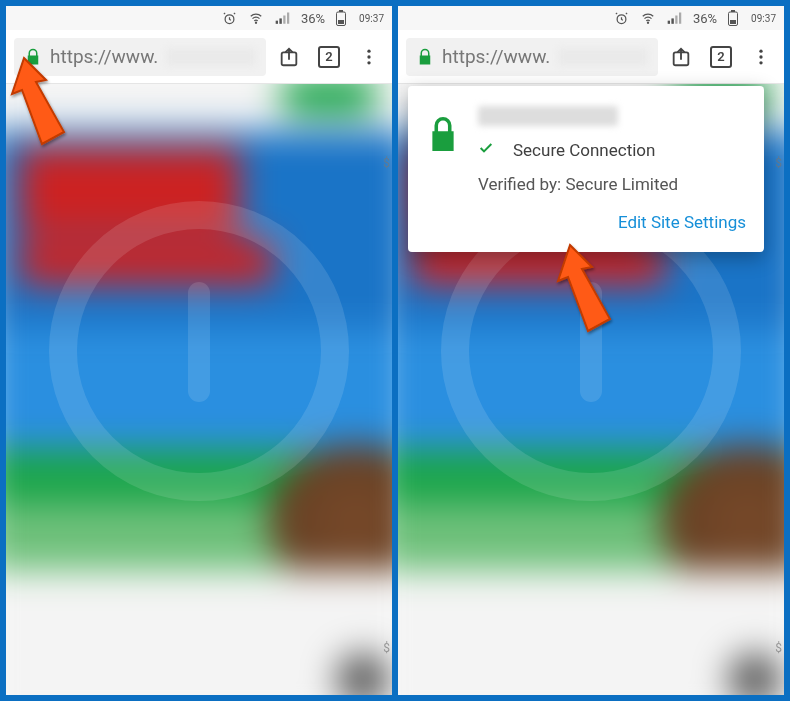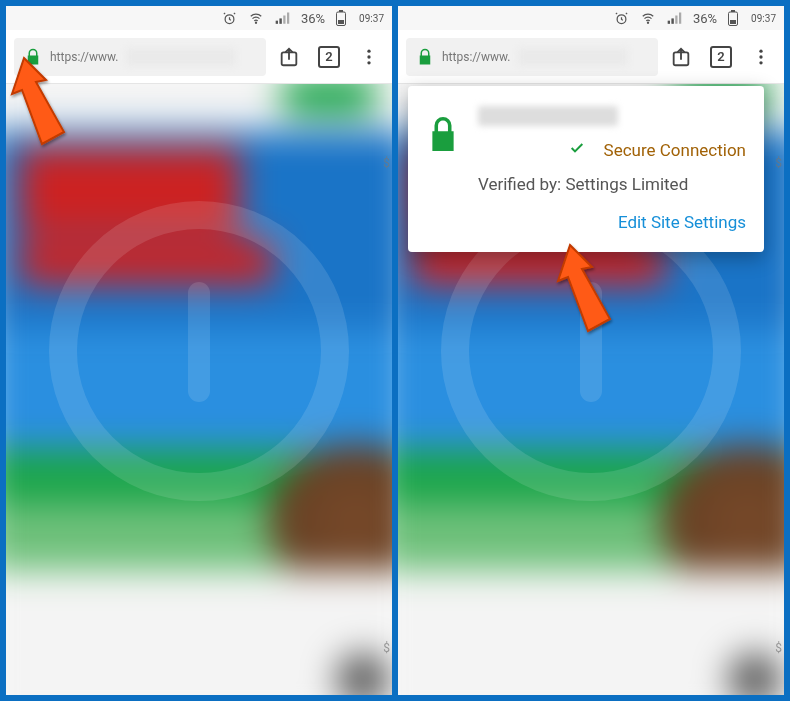--- a/index.html
+++ b/index.html
@@ -58,21 +58,21 @@
     flex: 1;
     height: 38px;
     background: #f1f1f1;
     border-radius: 4px;
     display: flex;
     align-items: center;
     padding: 0 10px;
     gap: 8px;
     overflow: hidden;
   }
-  .url-text { font-size: 12px; color: #777; white-space: nowrap; }
+  .url-text { font-size: 19px; color: #777; white-space: nowrap; }
   .url-blur {
     width: 110px;
     height: 18px;
     background: #eaeaea;
     filter: blur(3px);
     border-radius: 3px;
   }
   .tab-add, .tab-count, .menu-dots {
     width: 34px;
     height: 34px;
@@ -159,26 +159,25 @@
     position: absolute;
     left: 18px;
     top: 28px;
   }
   .popup .row { margin-bottom: 14px; }
   .popup .site-blur {
     width: 140px; height: 20px;
     background: #ddd; filter: blur(3px); border-radius: 3px;
   }
   .popup .secure {
-    color: #a16207;
+    color: #404040;
     font-size: 17px;
     display: flex;
     align-items: center;
     gap: 19px;
-    justify-content: flex-end;
   }
   .popup .verified {
     color: #555;
     font-size: 17px;
   }
   .popup .edit-link {
     color: #168fd8;
     font-size: 17px;
     margin-top: 18px;
     text-align: right;
@@ -379,21 +378,21 @@
           <div class="site-blur"></div>
         </div>
       <div class="row secure">
         <span>
           <svg width="16" height="16" viewBox="0 0 24 24" fill="none" stroke="#1a9e3e" stroke-width="3">
               <path d="M4 12l5 5L20 6"></path>
             </svg>
         </span>
         <span>Secure Connection</span>
       </div>
-      <div class="row verified">Verified by: Settings Limited</div>
+      <div class="row verified">Verified by: Secure Limited</div>
       <div class="edit-link">Edit Site Settings</div>
     </div>
 
     <svg class="arrow" style="left:150px; top:235px;" width="90" height="100" viewBox="0 0 90 100">
       <defs>
         <filter id="sh2" x="-20%" y="-20%" width="140%" height="140%">
             <feDropShadow dx="1" dy="2" stdDeviation="1.5" flood-opacity="0.4"></feDropShadow>
           </filter>
       </defs>
       <g filter="url(#sh2)">

